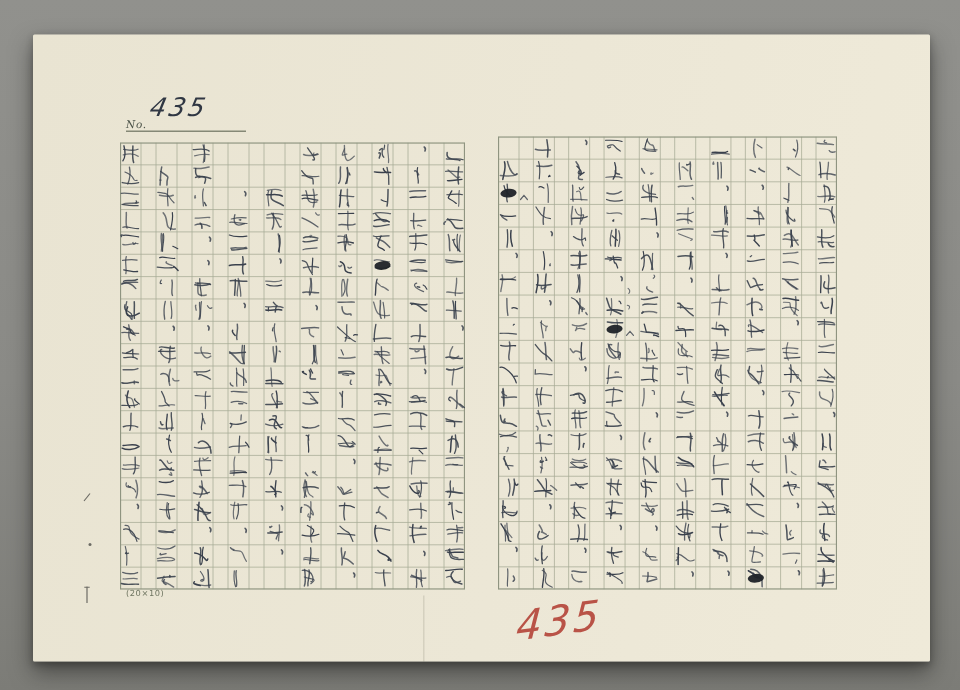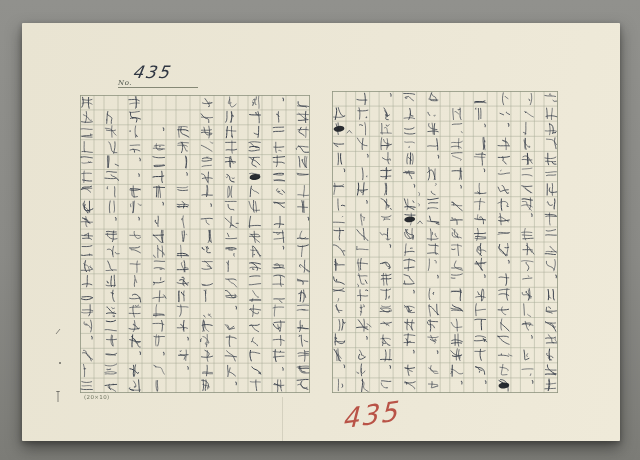--- a/index.html
+++ b/index.html
@@ -9,21 +9,21 @@
     background:linear-gradient(180deg,#91918d 0%,#8a8a86 55%,#7c7c77 100%);
     font-family:"DejaVu Sans",sans-serif;
   }
   .paper{
     position:absolute;left:22px;top:23px;width:598px;height:418px;
     background:linear-gradient(100deg,#e9e4d2 0%,#ece7d6 55%,#efead9 100%);
     box-shadow:0 7px 15px rgba(22,22,20,.5),0 2px 5px rgba(22,22,20,.3);
     border-radius:1px;
   }
   .paper svg{position:absolute;}
-  .hdr{position:absolute;inset:0;margin-left:34px;}
+  .hdr{position:absolute;inset:0;}
   .no{
     position:absolute;left:62px;top:56px;
     font-family:"DejaVu Serif",serif;font-style:italic;
     font-size:7px;color:#4c5349;letter-spacing:.5px;
   }
   .num{
     position:absolute;left:78px;top:39px;
     font-size:17px;font-style:italic;color:#303743;
     transform:skewX(-12deg);letter-spacing:2px;
   }

